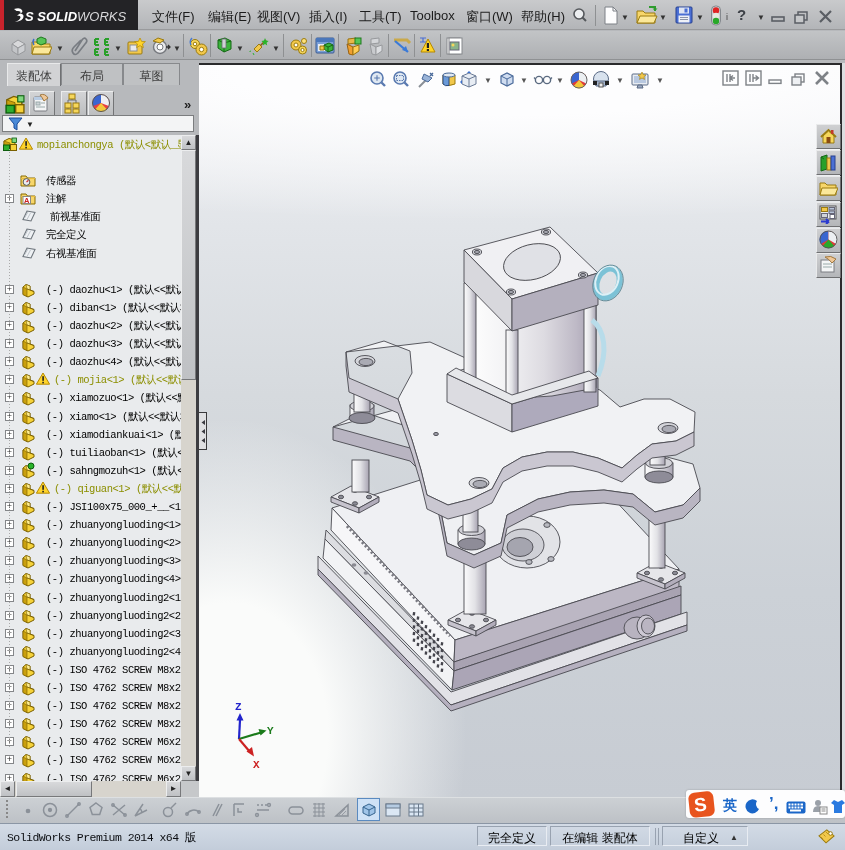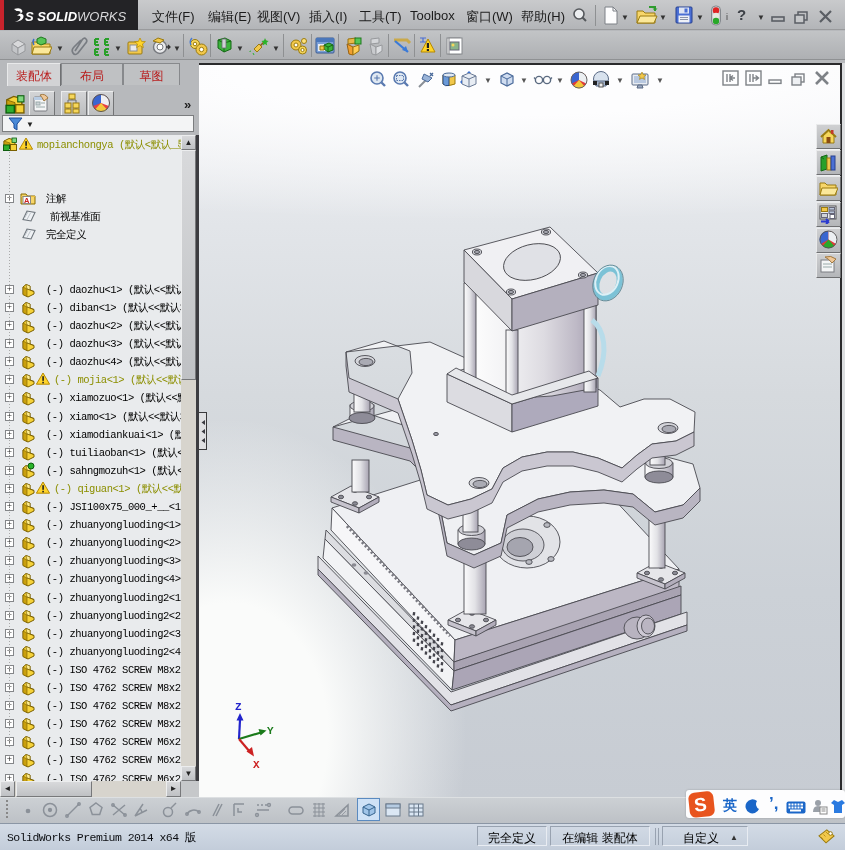--- a/index.html
+++ b/index.html
@@ -6,21 +6,21 @@
 
 #titlebar{left:0;top:0;width:845px;height:30px;background:linear-gradient(180deg,#c9cacc,#b3b5b8);border-bottom:1px solid #999a9c}
 #logo{left:0;top:0;width:138px;height:30px;background:#232326}
 #logored{left:0;top:0;width:4px;height:30px;background:#c8232c}
 .menu{top:8px;font-size:13px;color:#1c1c1c;white-space:nowrap}
 
 #tbar2{left:0;top:31px;width:845px;height:29px;background:linear-gradient(180deg,#c2c4c6,#aeb0b3);border-bottom:1px solid #8f9193}
 .vsep{width:1px;background:#8e9092;top:34px;height:23px}
 
 #lpanel{left:0;top:61px;width:199px;height:736px;background:#b7b9bc}
-.tab{top:2px;height:22px;font-size:12px;color:#b91c1c;text-align:center;padding-top:4px;background:#bfc1c3;border:1px solid #87898c;border-bottom:none}
+.tab{top:2px;height:22px;font-size:12px;color:#404040;text-align:center;padding-top:4px;background:#bfc1c3;border:1px solid #87898c;border-bottom:none}
 #tab1{left:7px;width:54px;background:#d2d3d5;height:23px;border-color:#e8e9ea #6f7173 #d2d3d5 #e8e9ea;z-index:3}
 #tab2{left:61px;width:62px}
 #tab3{left:123px;width:57px}
 .pbtn{top:30px;width:26px;height:25px;background:linear-gradient(180deg,#d3d4d6,#bcbec0);border:1px solid;border-color:#eceded #737476 #737476 #eceded}
 #filter{left:2px;top:54px;width:192px;height:17px;background:#f3f4f5;border:1px solid #7b7d7f}
 #treebg{left:0;top:74px;width:199px;height:662px;background:#e9ebed;border-right:3px solid #3c3c40}
 #tree{left:0;top:74px;width:181px;height:646px;overflow:hidden;background:#e9ebed}
 .tr{position:absolute;left:0;width:300px;height:18px;font-family:"Liberation Mono",monospace;font-size:10.5px;color:#000;white-space:nowrap}
 .tr .tx{position:absolute;top:3px;letter-spacing:-0.45px}
 .olive{color:#8c8f00}
@@ -295,40 +295,54 @@
     <div class="abs" id="tree">
 <div class="tr" style="top:0px">
         <svg class="ticon" style="left:2px;top:1px" width="16" height="16" viewBox="0 0 16 16">
           <use href="#gasm"></use>
         </svg>
         <svg class="ticon" style="left:19px;top:2px" width="14" height="14" viewBox="0 0 14 14">
           <use href="#gwarn"></use>
         </svg>
         <span class="tx olive" style="left:37px">mopianchongya (默认&lt;默认_显示状态1&gt;)</span>
       </div>
+<div class="tr" style="top:36px">
+        <svg class="ticon" style="left:20px;top:1px" width="16" height="16" viewBox="0 0 16 16">
+          <use href="#gfold"></use>
+          <circle cx="6.5" cy="10" r="3.4" fill="#e8ecf2" stroke="#555"></circle>
+          <path d="M6.5 10 L8.5 8.2" stroke="#c33" stroke-width="1.2"></path>
+        </svg>
+        <span class="tx" style="left:46px">传感器</span>
+      </div>
 <div class="tr" style="top:54px">
         <span class="pb">+</span>
         <svg class="ticon" style="left:20px;top:1px" width="16" height="16" viewBox="0 0 16 16">
           <use href="#gfold"></use>
           <rect x="3" y="6.5" width="7.5" height="7" fill="#fff" stroke="#888"></rect>
           <text x="4" y="13" font-size="7.5" font-weight="bold" fill="#c22" font-family="Liberation Sans">A</text>
         </svg>
         <span class="tx" style="left:46px">注解</span>
       </div>
 <div class="tr" style="top:72px">
         <svg class="ticon" style="left:21px;top:1px" width="16" height="16" viewBox="0 0 16 16">
           <use href="#gplane"></use>
         </svg>
         <span class="tx" style="left:50px">前视基准面</span>
       </div>
 <div class="tr" style="top:90px">
         <svg class="ticon" style="left:21px;top:1px" width="16" height="16" viewBox="0 0 16 16">
           <use href="#gplane"></use>
         </svg>
         <span class="tx" style="left:46px">完全定义</span>
+      </div>
+<div class="tr" style="top:109px">
+        <svg class="ticon" style="left:21px;top:1px" width="16" height="16" viewBox="0 0 16 16">
+          <use href="#gplane"></use>
+        </svg>
+        <span class="tx" style="left:46px">右视基准面</span>
       </div>
 <div class="tr" style="top:145px">
         <span class="pb">+</span>
         <svg class="ticon" style="left:20px;top:1px" width="16" height="17" viewBox="0 0 16 17">
           <use href="#gpart"></use>
         </svg>
         <span class="tx" style="left:46px">(-) daozhu&lt;1&gt; (默认&lt;&lt;默认&gt;_显示状态1&gt;)</span>
       </div>
 <div class="tr" style="top:163px">
         <span class="pb">+</span>

